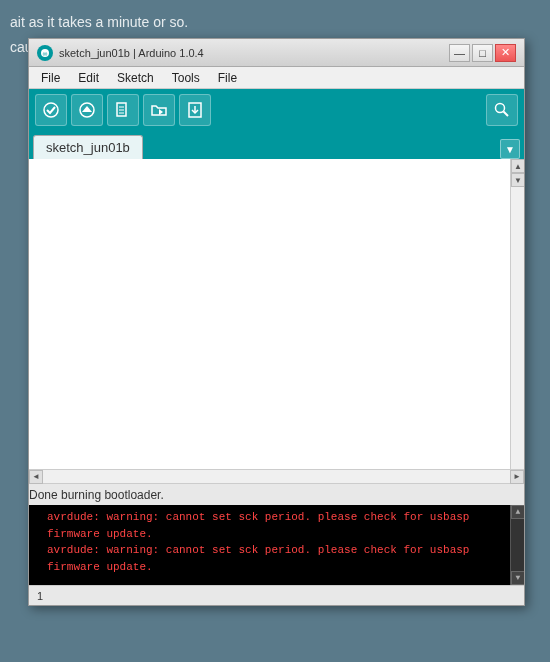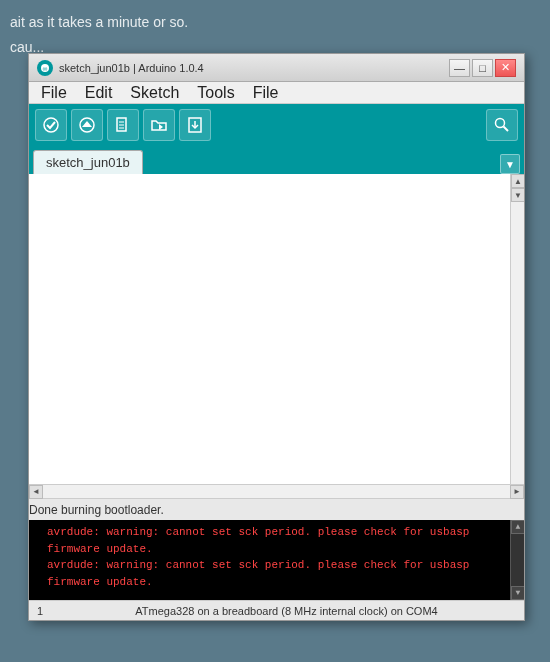--- a/index.html
+++ b/index.html
@@ -20,21 +20,21 @@
       color: #ffffff;
       font-size: 14px;
       padding: 10px;
       opacity: 0.85;
       line-height: 1.8;
     }
 
     
     .arduino-window {
       position: absolute;
-      top: 53px;
+      top: 38px;
       left: 28px;
       width: 497px;
       background: #f0f0f0;
       border: 1px solid #999;
       box-shadow: 3px 3px 10px rgba(0,0,0,0.4);
     }
 
     
     .title-bar {
       background: linear-gradient(to bottom, #e8e8e8, #d0d0d0);
@@ -87,21 +87,21 @@
       background: #f0f0f0;
       height: 22px;
       display: flex;
       align-items: center;
       padding: 0 4px;
       border-bottom: 1px solid #ccc;
       gap: 2px;
     }
     .menu-item {
       padding: 2px 8px;
-      font-size: 16px;
+      font-size: 12px;
       color: #222;
       cursor: pointer;
     }
 
     
     .toolbar {
       background: #00979d;
       height: 42px;
       display: flex;
       align-items: center;
@@ -396,16 +396,15 @@
     <div class="console-line">firmware update.</div>
     <div class="console-scrollbar">
       <div class="scrollbar-arrow" style="color:#aaa; background:#444; border-color:#666;">▲</div>
       <div style="flex:1; background:#333;"></div>
       <div class="scrollbar-arrow" style="color:#aaa; background:#444; border-color:#666;">▼</div>
     </div>
   </div>
 
   <div class="bottom-status">
     <span class="bottom-status-num">1</span>
-    <span class="bottom-status-info">ATmega328 on a breadboard (8 MHz internal clock) on COM4</span>
   </div>
 
 </div>
 
 </body></html>

